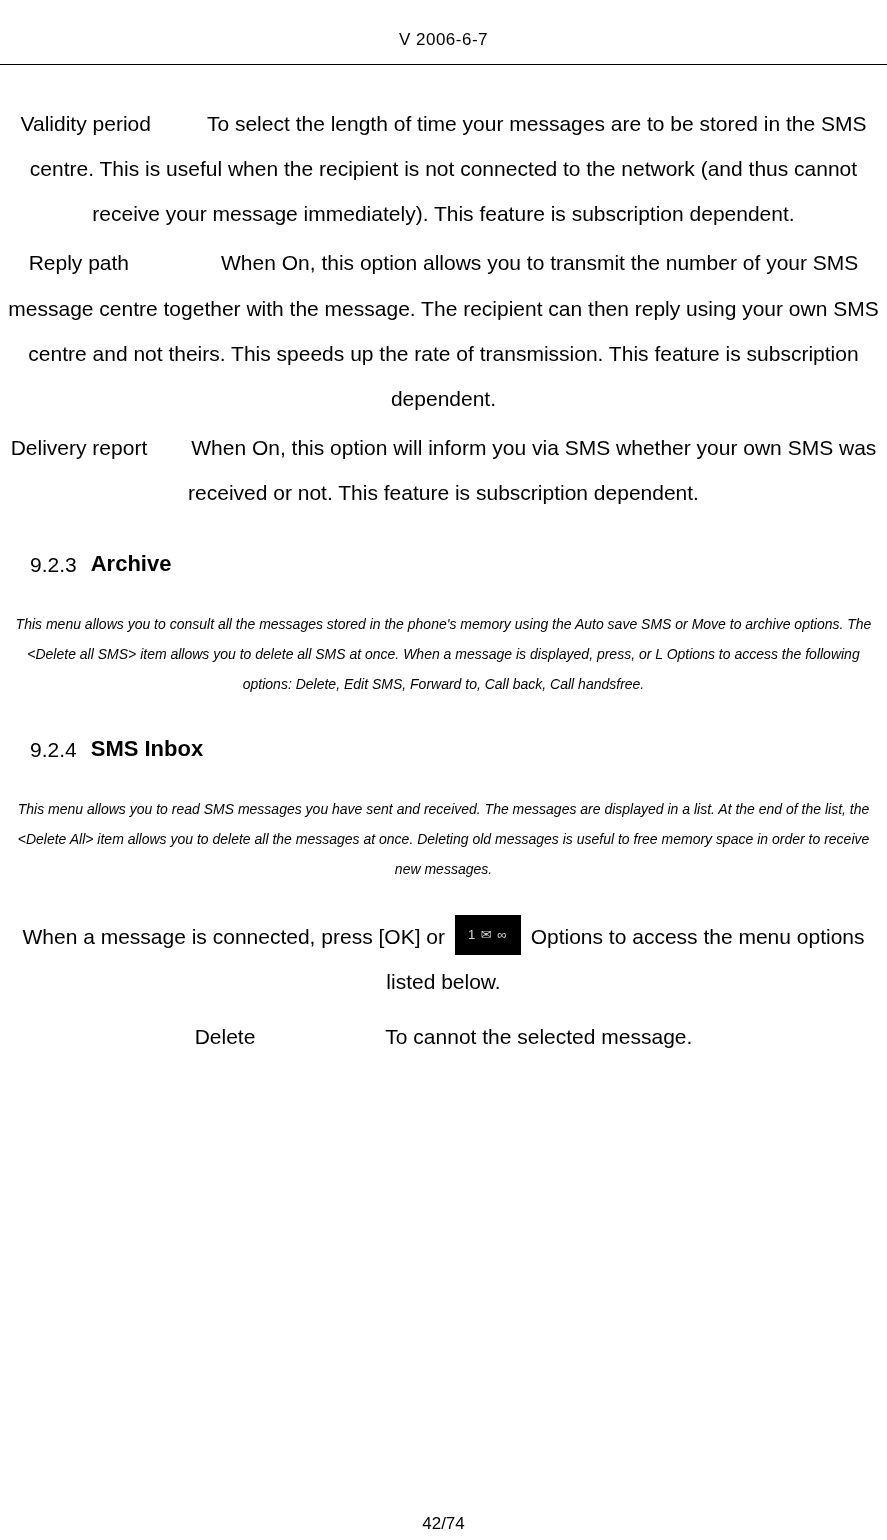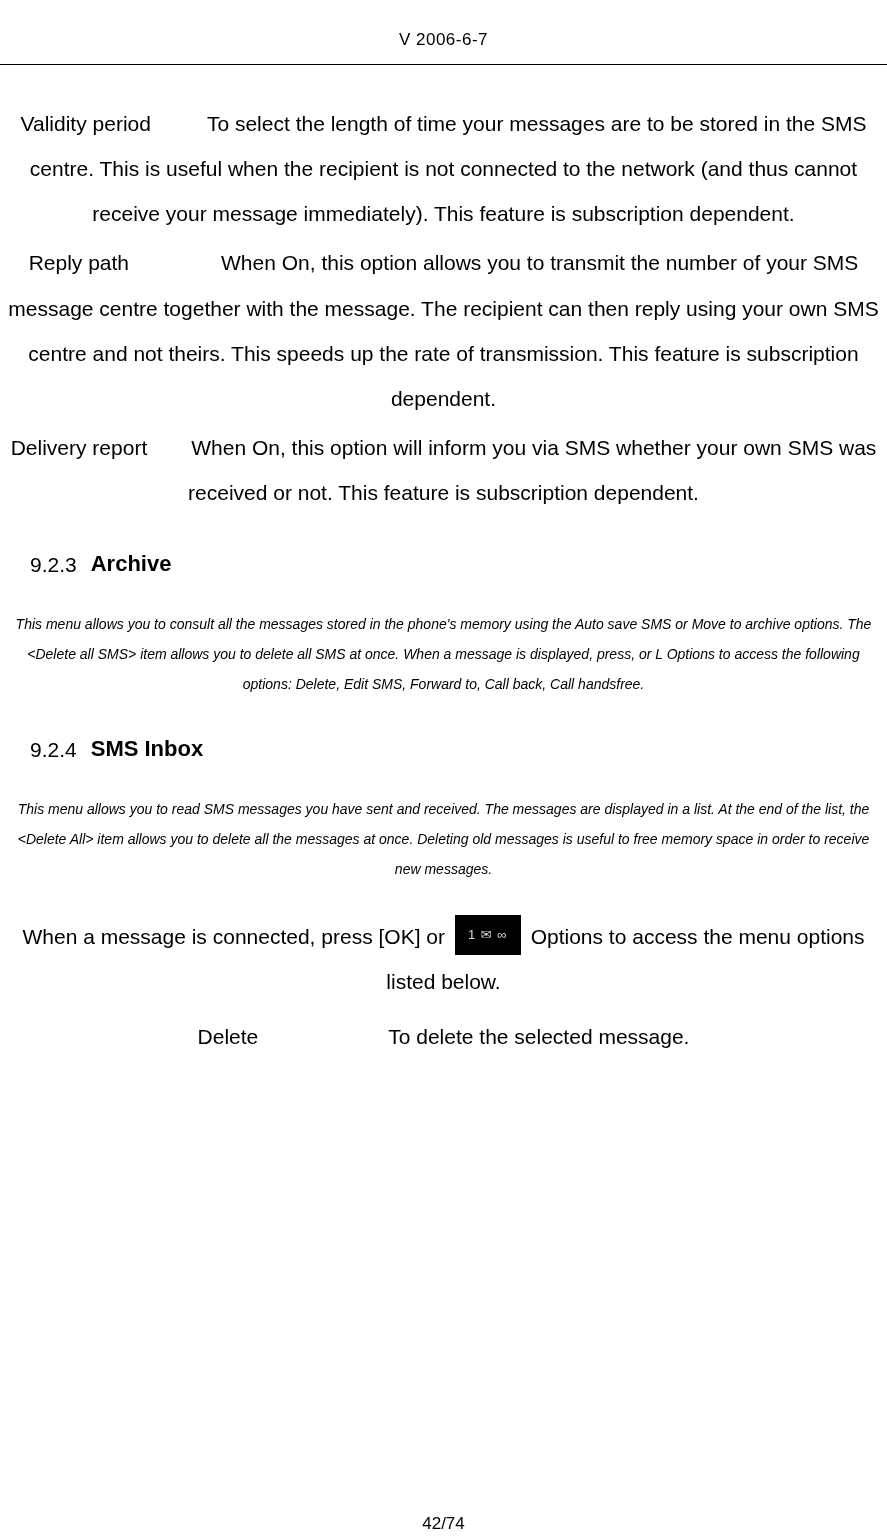--- a/index.html
+++ b/index.html
@@ -128,18 +128,18 @@
       <span class="h3-num">9.2.4</span>
       <span class="h3-title">SMS Inbox</span>
     </div>
     <div class="para">This menu allows you to read SMS messages you have sent and received. The messages are displayed in a list. At the end of the list, the &lt;Delete All&gt; item allows you to delete all the messages at once. Deleting old messages is useful to free memory space in order to receive new messages.</div>
 
     <div class="inbox-line">
       <span>When a message is connected, press [OK] or </span><span class="key-icon"><span class="key-icon-inner">1 ✉ ∞</span></span><span> Options to access the menu options listed below.</span>
     </div>
 
     <div class="delete-row">
-      <span class="def-label">Delete</span><span class="def-gap" style="width:130px;"></span><span>To delete the selected message.</span>
+      <span class="def-label">Delete</span><span class="def-gap" style="width:130px;"></span><span>To cannot the selected message.</span>
     </div>
   </div>
 
   <div class="page-num">42/74</div>
 </div>
 
 </body></html>

